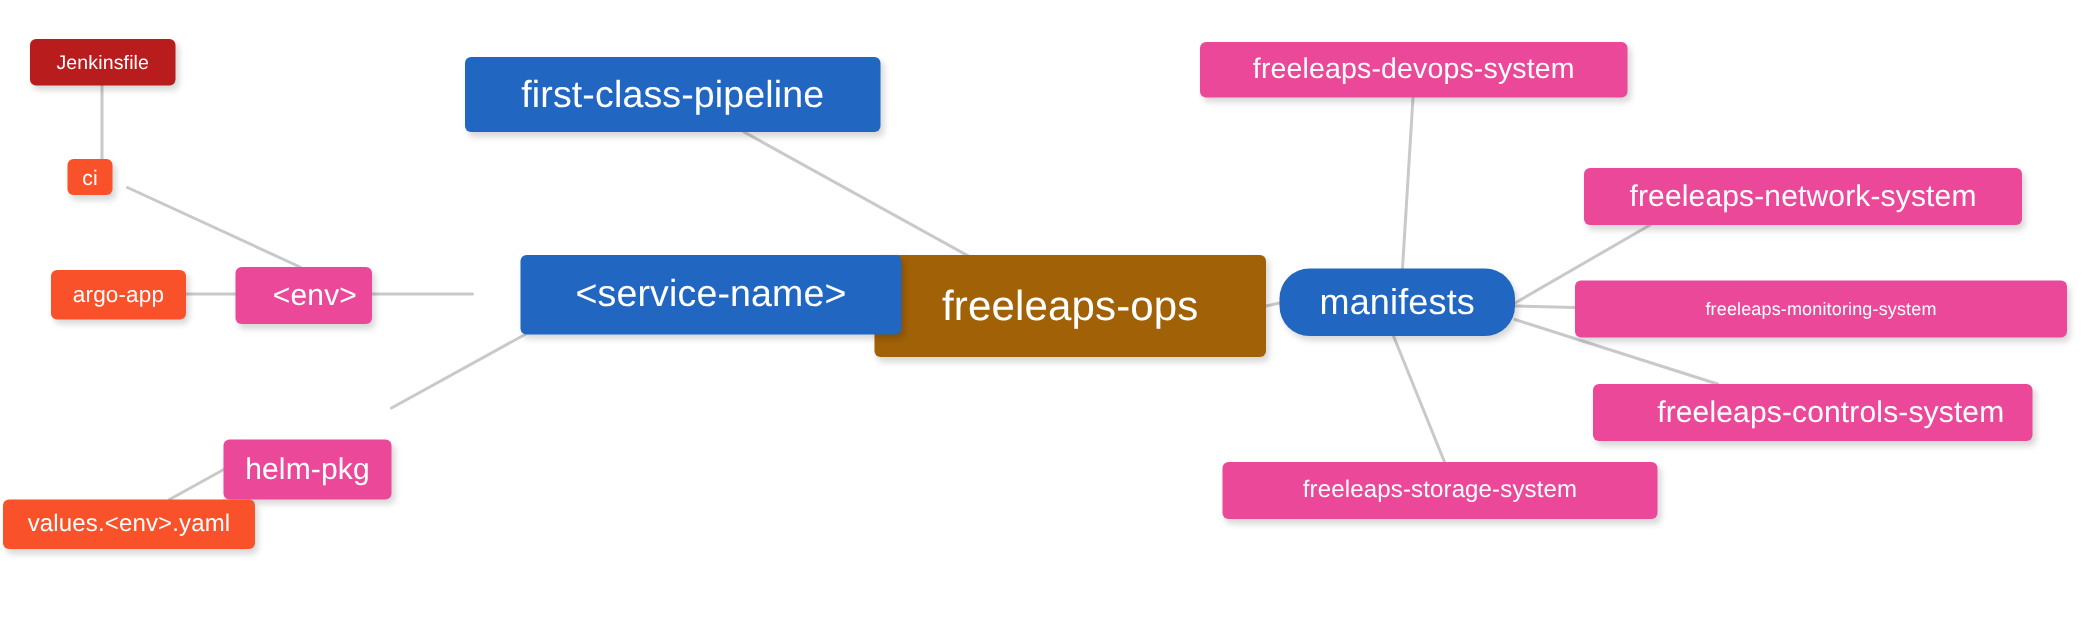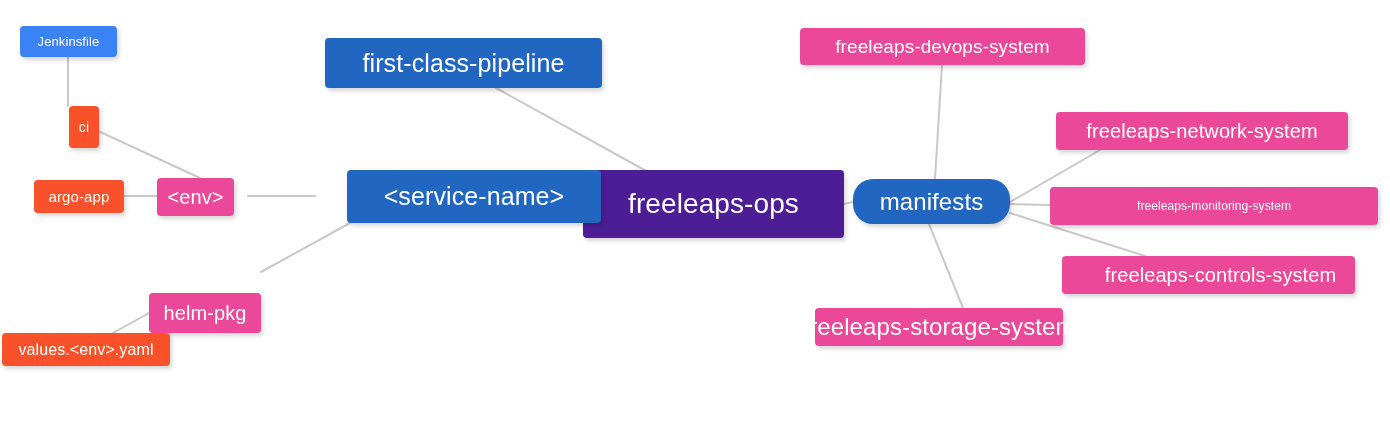--- a/index.html
+++ b/index.html
@@ -34,25 +34,25 @@
     justify-content: center;
     color: #ffffff;
     border-radius: 4px;
     white-space: nowrap;
     box-shadow: 2px 3px 4px rgba(0,0,0,0.16);
     letter-spacing: 0.1px;
     line-height: 1;
     padding: 0 10px;
     user-select: none;
   }
-  .n-root   { background: #4c1d95; }
+  .n-root   { background: #a16207; }
   .n-blue   { background: #2167c1; }
   .n-green  { background: #ec4899; }
   .n-red    { background: #f9512a; }
-  .n-orange { background: #3b82f6; }
+  .n-orange { background: #b91c1c; }
 </style>
 </head>
 <body>
 
 <div id="canvas">
   <svg id="edges" width="1390" height="421" viewBox="0 0 1390 421" xmlns="http://www.w3.org/2000/svg">
       <line x1="583" y1="204" x2="569" y2="196" stroke="#c9c9c9" stroke-width="2" stroke-linecap="round"></line>
       <line x1="648" y1="172" x2="496" y2="88" stroke="#c9c9c9" stroke-width="2" stroke-linecap="round"></line>
       <line x1="844" y1="204" x2="853" y2="202" stroke="#c9c9c9" stroke-width="2" stroke-linecap="round"></line>
       <line x1="315" y1="196" x2="248" y2="196" stroke="#c9c9c9" stroke-width="2" stroke-linecap="round"></line>
@@ -67,27 +67,27 @@
       <line x1="1010" y1="213" x2="1145" y2="256" stroke="#c9c9c9" stroke-width="2" stroke-linecap="round"></line>
       <line x1="929" y1="224" x2="963" y2="308" stroke="#c9c9c9" stroke-width="2" stroke-linecap="round"></line>
     </svg>
   <div id="nodes">
       <div class="node n-root" style="left: 583px; top: 170px; width: 261px; height: 68px; font-size: 28px;">
         <span>freeleaps-ops</span>
       </div>
       <div class="node n-blue" style="left: 315px; top: 170px; width: 254px; height: 53px; font-size: 25px; margin-left: 32px;">
         <span>&lt;service-name&gt;</span>
       </div>
-      <div class="node n-blue" style="left: 325px; top: 38px; width: 277px; height: 50px; font-size: 25px;">
+      <div class="node n-blue" style="left: 310px; top: 38px; width: 277px; height: 50px; font-size: 25px;">
         <span>first-class-pipeline</span>
       </div>
-      <div class="node n-green" style="left: 157px; top: 178px; width: 77px; height: 38px; font-size: 20px;">
+      <div class="node n-green" style="left: 157px; top: 178px; width: 91px; height: 38px; font-size: 20px; justify-content: flex-end;">
         <span>&lt;env&gt;</span>
       </div>
-      <div class="node n-red" style="left: 69px; top: 106px; width: 30px; height: 42px; font-size: 14px;">
+      <div class="node n-red" style="left: 45px; top: 106px; width: 30px; height: 24px; font-size: 14px;">
         <span>ci</span>
       </div>
       <div class="node n-orange" style="left: 20px; top: 26px; width: 97px; height: 31px; font-size: 13px;">
         <span>Jenkinsfile</span>
       </div>
       <div class="node n-red" style="left: 34px; top: 180px; width: 90px; height: 33px; font-size: 15px; justify-content: center;">
         <span>argo-app</span>
       </div>
       <div class="node n-green" style="left: 149px; top: 257px; width: 112px; height: 40px; font-size: 20px; margin-top: 36px;">
         <span>helm-pkg</span>
@@ -103,17 +103,17 @@
       </div>
       <div class="node n-green" style="left: 1056px; top: 112px; width: 292px; height: 38px; font-size: 20px;">
         <span>freeleaps-network-system</span>
       </div>
       <div class="node n-green" style="left: 1050px; top: 187px; width: 328px; height: 38px; font-size: 12px;">
         <span>freeleaps-monitoring-system</span>
       </div>
       <div class="node n-green" style="left: 1062px; top: 256px; width: 293px; height: 38px; font-size: 20px; padding-left: 34px;">
         <span>freeleaps-controls-system</span>
       </div>
-      <div class="node n-green" style="left: 815px; top: 308px; width: 248px; height: 38px; font-size: 24px;">
+      <div class="node n-green" style="left: 815px; top: 308px; width: 290px; height: 38px; font-size: 16px;">
         <span>freeleaps-storage-system</span>
       </div>
     </div>
 </div>
 
 </body></html>

